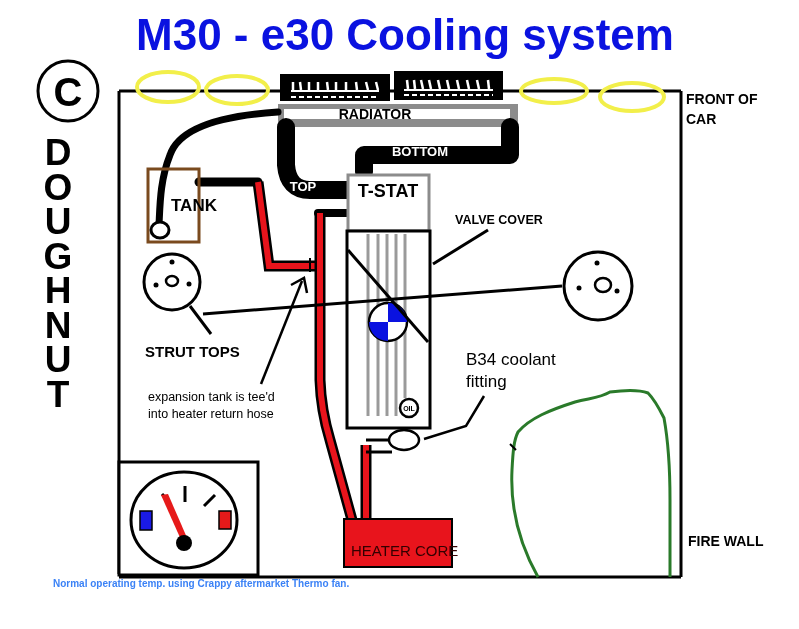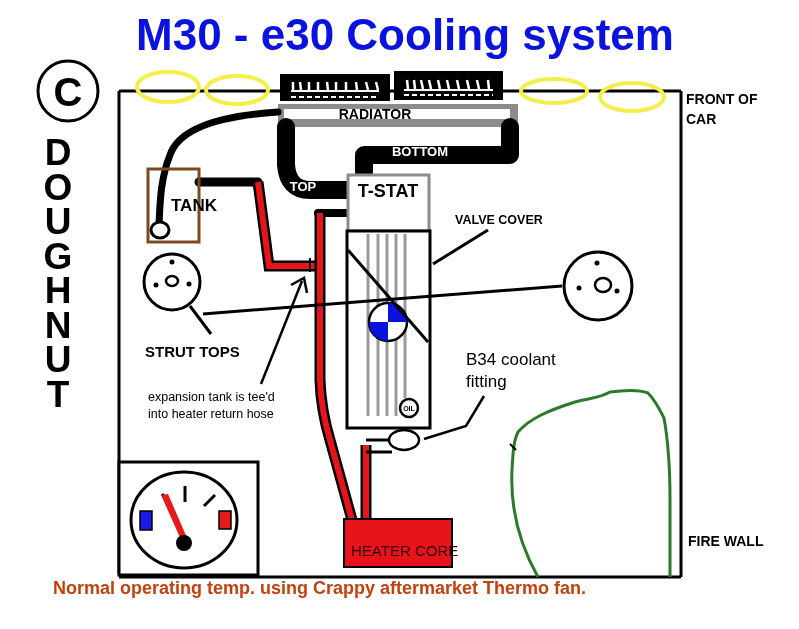--- a/index.html
+++ b/index.html
@@ -3,21 +3,21 @@
   <meta charset="utf-8">
   <style>
     html, body { margin: 0; padding: 0; background: #ffffff; }
     body { width: 799px; height: 629px; position: relative; overflow: hidden; font-family: "Liberation Sans", sans-serif; }
     #diagram { position: absolute; left: 0; top: 0; }
     .title { font-family: "Liberation Sans", sans-serif; font-weight: bold; }
     .lbl { font-family: "Liberation Sans", sans-serif; font-weight: bold; fill: #000; }
     .lbl-n { font-family: "Liberation Sans", sans-serif; font-weight: normal; fill: #000; }
     .abs { position: absolute; margin: 0; white-space: nowrap; }
     #page-title { left: 0; width: 810px; text-align: center; top: 10px; font-size: 44px; color: #0a12e0; font-weight: bold; letter-spacing: 0px; }
-    #caption { left: 53px; top: 578px; font-size: 18px; font-weight: bold; color: #c2410c; }
+    #caption { left: 53px; top: 578px; font-size: 10px; font-weight: bold; color: #3b82f6; }
     #vert { left: 38px; top: 136px; width: 40px; text-align: center; font-weight: bold; font-size: 37px; line-height: 34.5px; color: #000; }
     #vert span { display: block; }
   </style>
 </head>
 <body>
 
 <div id="page-title" class="abs title">M30 - e30 Cooling system</div>
 
 <div id="vert" class="abs">
   <span>D</span>

